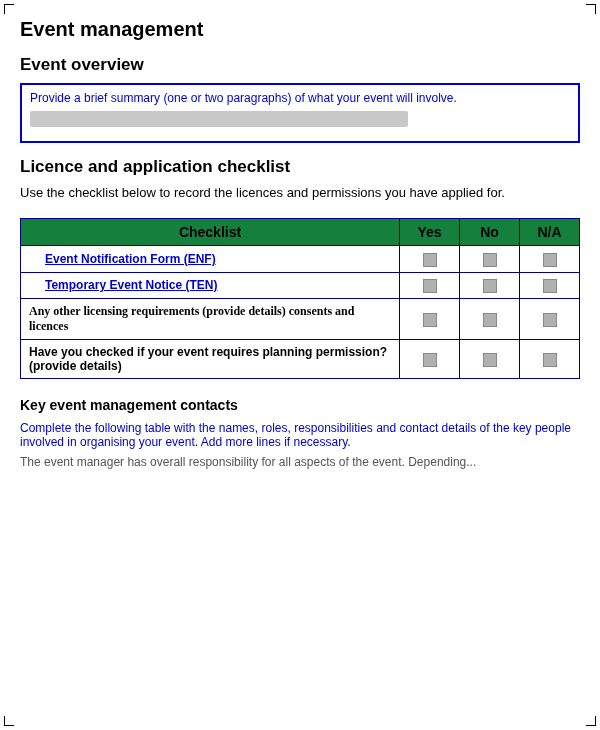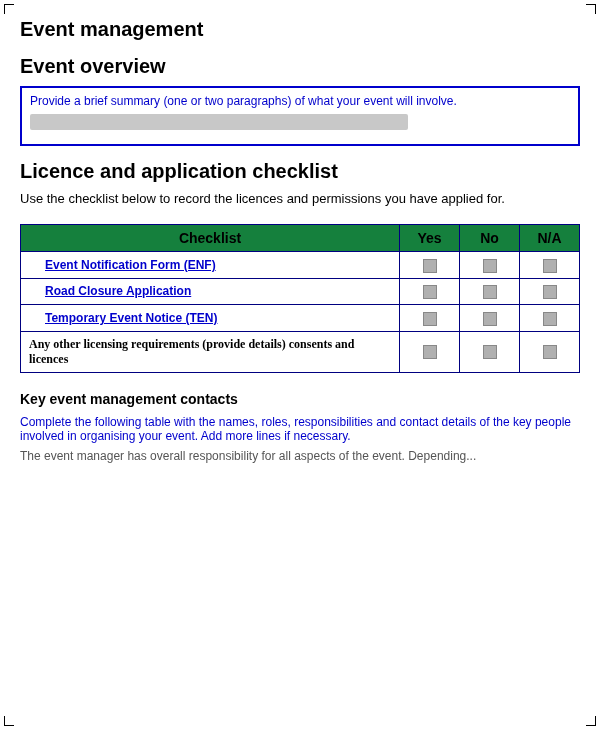--- a/index.html
+++ b/index.html
@@ -27,21 +27,21 @@
     .corner-bl { bottom: 4px; left: 4px; border-width: 0 0 1px 1px; }
     .corner-br { bottom: 4px; right: 4px; border-width: 0 1px 1px 0; }
 
     .page-title {
       font-size: 20px;
       font-weight: bold;
       margin-bottom: 10px;
     }
 
     .section-heading {
-      font-size: 20px;
+      font-size: 17px;
       font-weight: bold;
       margin-bottom: 8px;
       margin-top: 14px;
     }
 
     .event-overview-box {
       border: 2px solid #0000cc;
       padding: 6px 8px;
       margin-bottom: 14px;
       min-height: 60px;
@@ -164,39 +164,39 @@
   </thead>
   <tbody>
 
     <tr>
       <td><span class="link-text">Event Notification Form (ENF)</span></td>
       <td class="check-cell"><span class="checkbox-mock"></span></td>
       <td class="check-cell"><span class="checkbox-mock"></span></td>
       <td class="check-cell"><span class="checkbox-mock"></span></td>
     </tr>
 
-    <tr>
-      <td><span class="link-text">Road Closure Application</span></td>
-      <td class="check-cell"><span class="checkbox-mock"></span></td>
-      <td class="check-cell"><span class="checkbox-mock"></span></td>
-      <td class="check-cell"><span class="checkbox-mock"></span></td>
-    </tr>
 
     <tr>
       <td><span class="link-text">Temporary Event Notice (TEN)</span></td>
       <td class="check-cell"><span class="checkbox-mock"></span></td>
       <td class="check-cell"><span class="checkbox-mock"></span></td>
       <td class="check-cell"><span class="checkbox-mock"></span></td>
     </tr>
 
     <tr>
       <td style="font-weight:bold; font-size:12px;font-family:Liberation Serif, serif;">Any other licensing requirements (provide details) consents and licences</td>
       <td class="check-cell"><span class="checkbox-mock"></span></td>
       <td class="check-cell"><span class="checkbox-mock"></span></td>
       <td class="check-cell"><span class="checkbox-mock"></span></td>
     </tr>
 
+    <tr>
+      <td style="font-weight:bold; font-size:12px;">Have you checked if your event requires planning permission? (provide details)</td>
+      <td class="check-cell"><span class="checkbox-mock"></span></td>
+      <td class="check-cell"><span class="checkbox-mock"></span></td>
+      <td class="check-cell"><span class="checkbox-mock"></span></td>
+    </tr>
   </tbody>
 </table>
 
 <h2 class="key-contacts-heading">Key event management contacts</h2>
 <p class="key-contacts-text">Complete the following table with the names, roles, responsibilities and contact details of the key people involved in organising your event. Add more lines if necessary.</p>
 <p class="fade-text">The event manager has overall responsibility for all aspects of the event. Depending...</p>
 
 </body></html>

